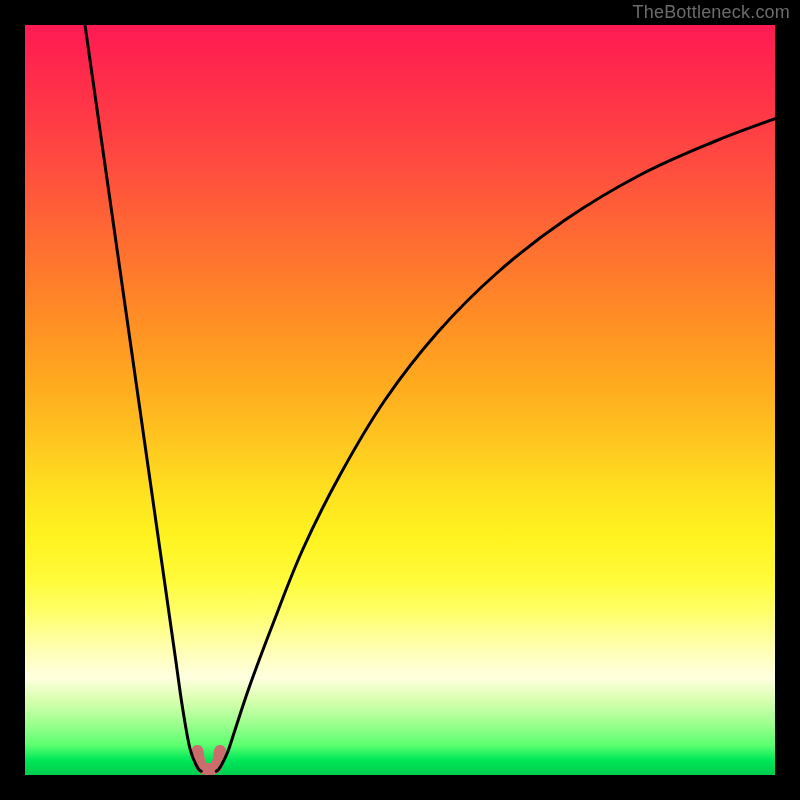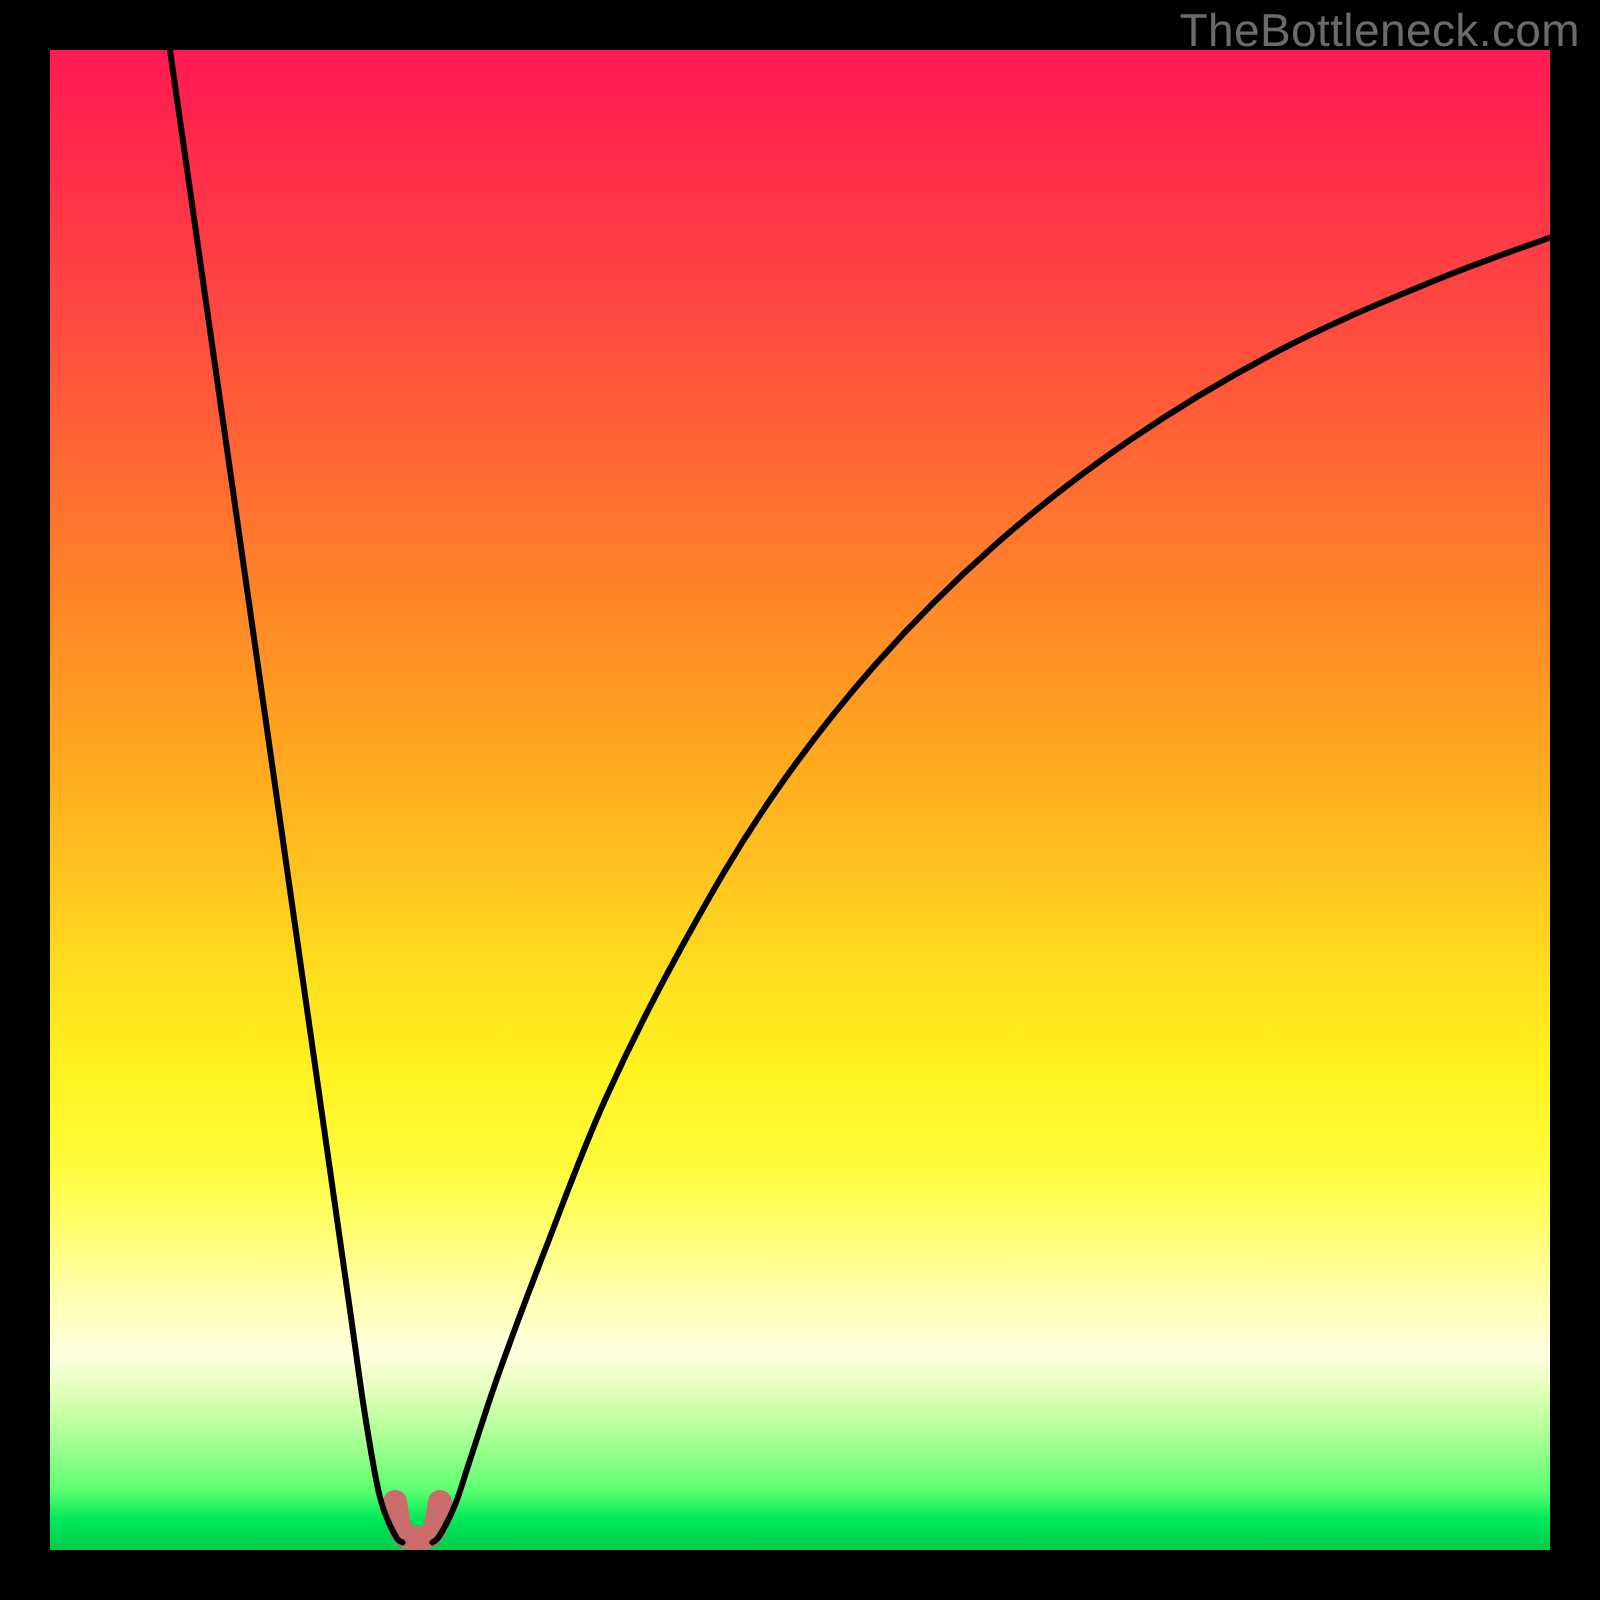--- a/index.html
+++ b/index.html
@@ -51,21 +51,21 @@
   }
   .curve {
     position: absolute;
     inset: 0;
   }
   .watermark {
     position: absolute;
     top: 2px;
     right: 10px;
     color: #6b6b6b;
-    font-size: 23px;
+    font-size: 18px;
     letter-spacing: 0.2px;
     user-select: none;
   }
 </style>
 </head>
 <body>
 
 <div class="frame">
   <div class="watermark">TheBottleneck.com</div>
 

